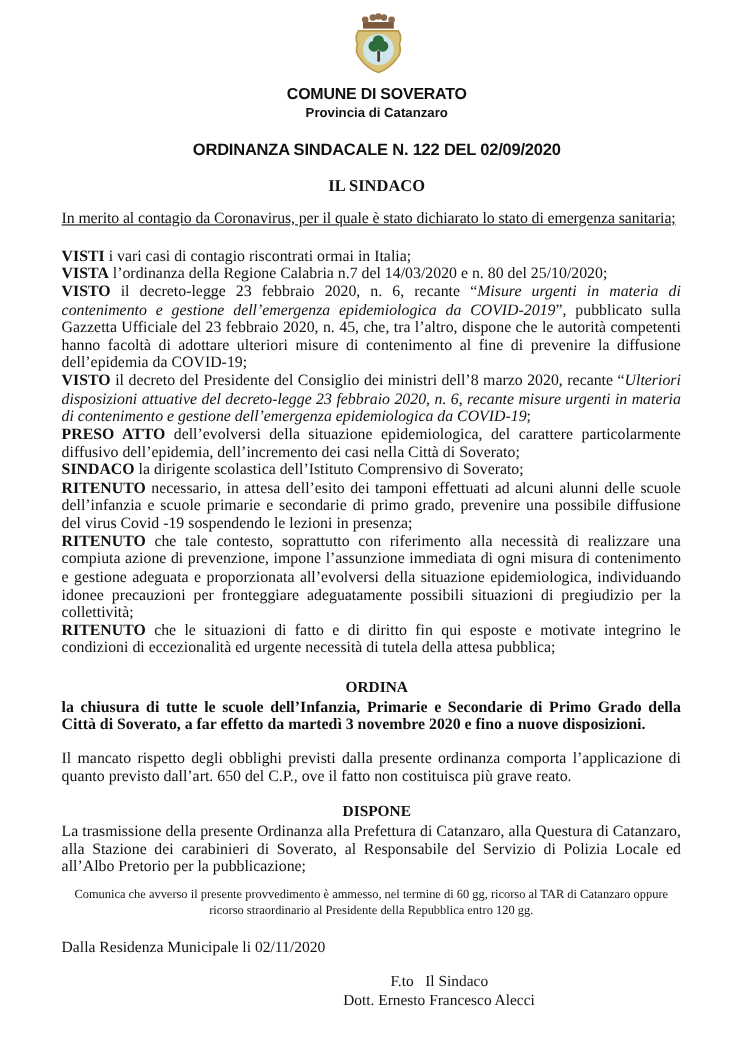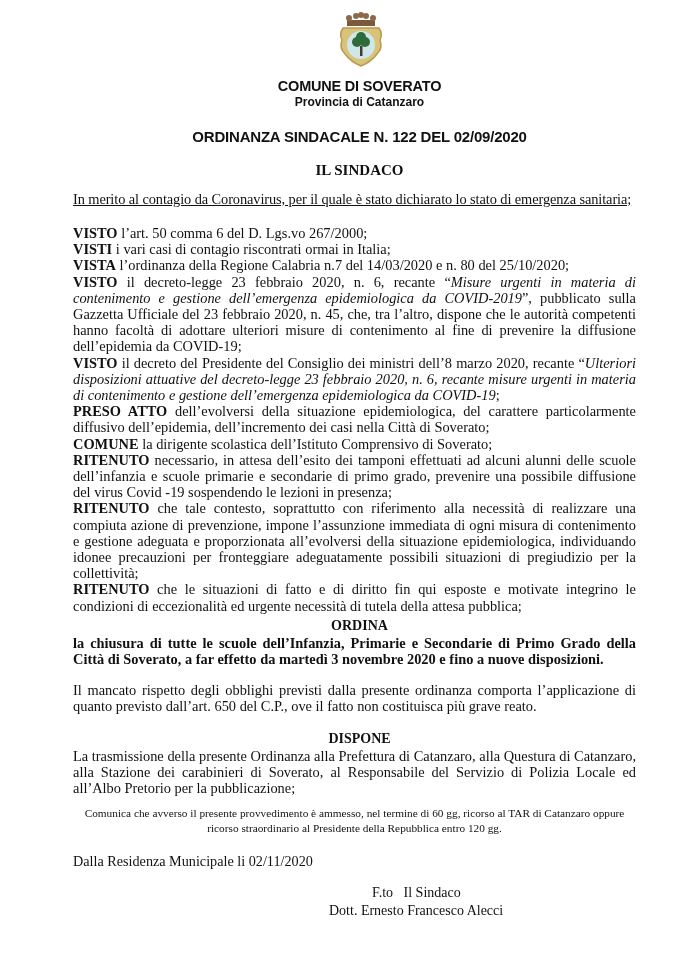--- a/index.html
+++ b/index.html
@@ -1,17 +1,17 @@
 <!DOCTYPE html>
 <html><head>
 <meta charset="utf-8">
 <style>
   html, body { margin: 0; padding: 0; background: #ffffff; }
   body { width: 685px; height: 960px; overflow: hidden; position: relative; color: #111; }
-  .page { position: absolute; left: 17px; top: 0; width: 560px; height: 960px; }
+  .page { position: absolute; left: 0; top: 0; width: 560px; height: 960px; }
   .crest { position: absolute; left: 316px; top: 10px; width: 56px; height: 58px; }
   .hdr-sans { font-family: "Liberation Sans", sans-serif; font-weight: bold; text-align: center; position: absolute; left: 0; width: 685px; }
   .comune { top: 78px; font-size: 14.5px; letter-spacing: -0.2px; }
   .provincia { top: 95px; font-size: 12px; }
   .ordinanza-title { top: 128px; font-size: 15px; letter-spacing: -0.2px; }
   .serif { font-family: "Liberation Serif", serif; }
   .sindaco { position: absolute; left: 0; width: 685px; top: 162px; text-align: center; font-weight: bold; font-size: 15px; }
   .body-block { position: absolute; left: 56px; width: 563px; font-size: 14.4px; line-height: 16.2px; text-align: justify; }
   .premise { top: 191px; text-decoration: underline; text-align: left; white-space: nowrap; letter-spacing: -0.1px; }
   .considerations { top: 225px; }
@@ -54,27 +54,26 @@
 
   <div class="hdr-sans comune">COMUNE DI SOVERATO</div>
   <div class="hdr-sans provincia">Provincia di Catanzaro</div>
   <div class="hdr-sans ordinanza-title">ORDINANZA SINDACALE N. 122 DEL 02/09/2020</div>
 
   <div class="sindaco serif">IL SINDACO</div>
 
   <div class="body-block serif premise">In merito al contagio da Coronavirus, per il quale è stato dichiarato lo stato di emergenza sanitaria;</div>
 
   <div class="body-block serif considerations">
-    <p><span class="kw">VISTO</span><span> l’art. 50 comma 6 del D. Lgs.vo 267/2000;</span></p>
     <p><span class="kw">VISTI</span><span> i vari casi di contagio riscontrati ormai in Italia;</span></p>
     <p><span class="kw">VISTA</span><span> l’ordinanza della Regione Calabria n.7 del 14/03/2020 e n. 80 del 25/10/2020;</span></p>
     <p><span class="kw">VISTO</span><span> il decreto-legge 23 febbraio 2020, n. 6, recante “</span><span class="it">Misure urgenti in materia di contenimento e gestione dell’emergenza epidemiologica da COVID-2019</span><span>”, pubblicato sulla Gazzetta Ufficiale del 23 febbraio 2020, n. 45, che, tra l’altro, dispone che le autorità competenti hanno facoltà di adottare ulteriori misure di contenimento al fine di prevenire la diffusione dell’epidemia da COVID-19;</span></p>
     <p><span class="kw">VISTO</span><span> il decreto del Presidente del Consiglio dei ministri dell’8 marzo 2020, recante “</span><span class="it">Ulteriori disposizioni attuative del decreto-legge 23 febbraio 2020, n. 6, recante misure urgenti in materia di contenimento e gestione dell’emergenza epidemiologica da COVID-19</span><span>;</span></p>
     <p><span class="kw">PRESO ATTO</span><span> dell’evolversi della situazione epidemiologica, del carattere particolarmente diffusivo dell’epidemia, dell’incremento dei casi nella Città di Soverato;</span></p>
-    <p><span class="kw">COMUNE</span><span> la dirigente scolastica dell’Istituto Comprensivo di Soverato;</span></p>
+    <p><span class="kw">SINDACO</span><span> la dirigente scolastica dell’Istituto Comprensivo di Soverato;</span></p>
     <p><span class="kw">RITENUTO</span><span> necessario, in attesa dell’esito dei tamponi effettuati ad alcuni alunni delle scuole dell’infanzia e scuole primarie e secondarie di primo grado, prevenire una possibile diffusione del virus Covid -19 sospendendo le lezioni in presenza;</span></p>
     <p><span class="kw">RITENUTO</span><span> che tale contesto, soprattutto con riferimento alla necessità di realizzare una compiuta azione di prevenzione, impone l’assunzione immediata di ogni misura di contenimento e gestione adeguata e proporzionata all’evolversi della situazione epidemiologica, individuando idonee precauzioni per fronteggiare adeguatamente possibili situazioni di pregiudizio per la collettività;</span></p>
     <p><span class="kw">RITENUTO</span><span> che le situazioni di fatto e di diritto fin qui esposte e motivate integrino le condizioni di eccezionalità ed urgente necessità di tutela della attesa pubblica;</span></p>
   </div>
 
   <div class="center-head serif ordina-head">ORDINA</div>
   <div class="body-block serif ordina-text">la chiusura di tutte le scuole dell’Infanzia, Primarie e Secondarie di Primo Grado della Città di Soverato, a far effetto da martedì 3 novembre 2020 e fino a nuove disposizioni.</div>
 
   <div class="body-block serif sanction">Il mancato rispetto degli obblighi previsti dalla presente ordinanza comporta l’applicazione di quanto previsto dall’art. 650 del C.P., ove il fatto non costituisca più grave reato.</div>
 

